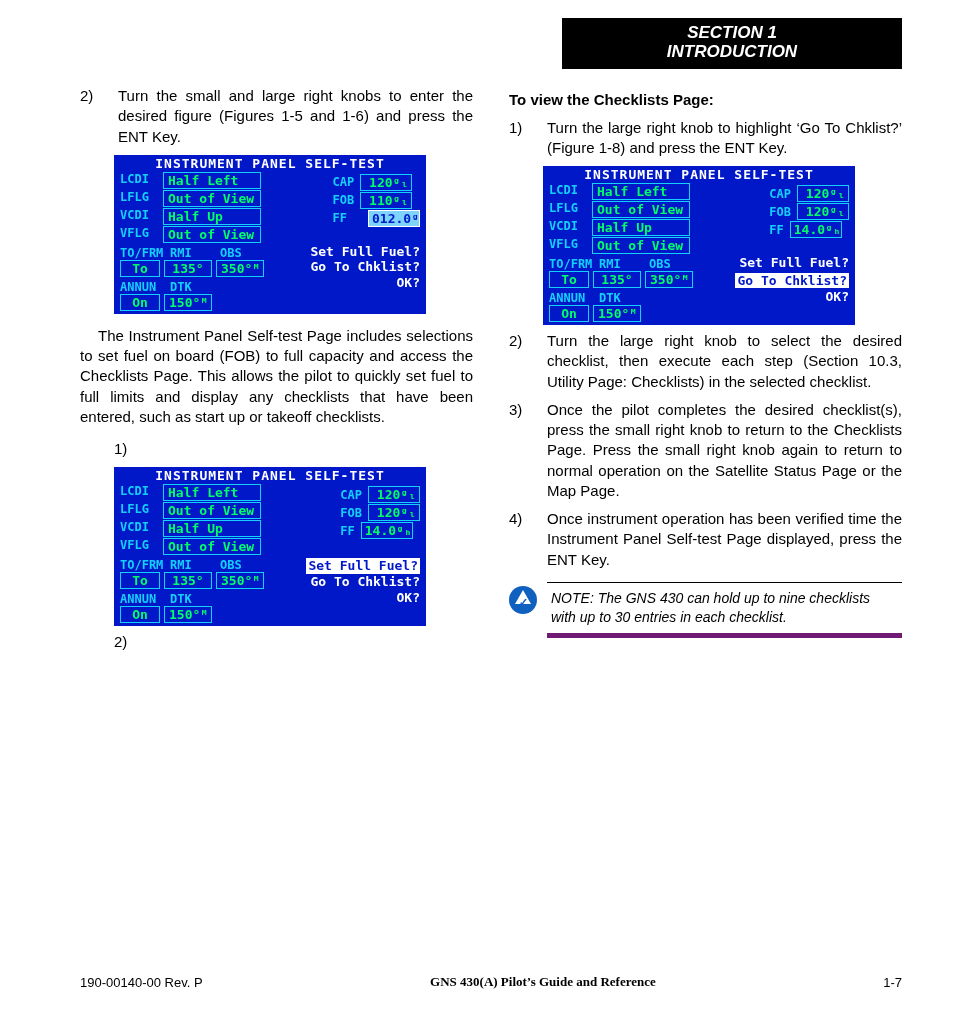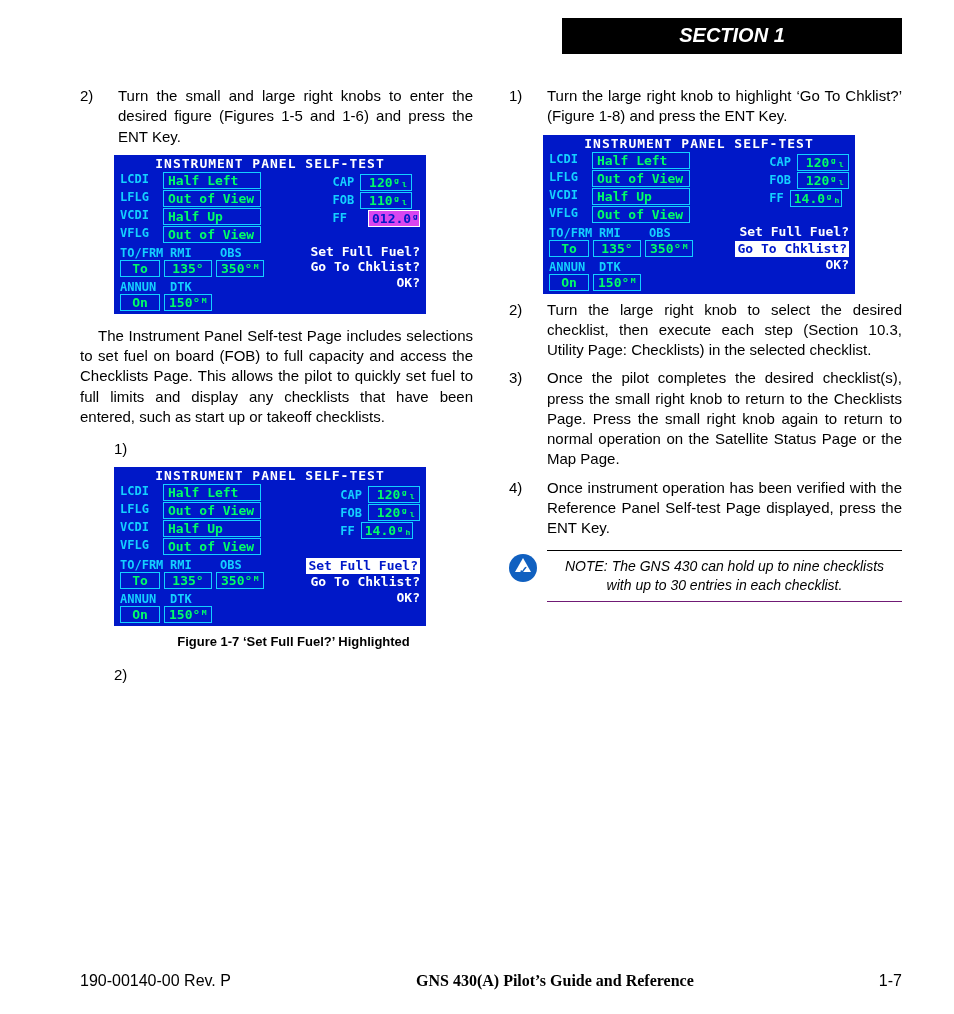--- a/index.html
+++ b/index.html
@@ -16,21 +16,21 @@
   .header-bar {
     position: absolute;
     top: 18px;
     right: 52px;
     width: 340px;
     background: #000;
     color: #fff;
     text-align: center;
     font-weight: 700;
     font-style: italic;
-    font-size: 20px;
+    font-size: 17px;
     padding: 6px 0 8px;
     line-height: 1.1;
   }
   .columns {
     position: absolute;
     top: 86px;
     left: 80px;
     right: 52px;
     display: flex;
     gap: 36px;
@@ -58,21 +58,21 @@
   }
   .panel-body { padding: 0 6px 2px 6px; position:relative; }
   .row4 { display:flex; gap:5px; }
   .lbl { color:#14d0ff; font-size:12px; font-weight:700; width:38px; }
   .lbl.sm { width:auto; }
   .vbox { border:1px solid #14d0ff; color:#00ff66; font-size:13px; font-weight:700; padding:0 4px; margin-bottom:1px; height:17px; line-height:15px; }
   .vbox.wide { width:98px; }
   .rgrid { position:absolute; right:6px; top:2px; }
   .rrow { display:flex; gap:6px; align-items:center; margin-bottom:1px; }
   .rnum { border:1px solid #14d0ff; color:#00ff66; font-size:13px; font-weight:700; padding:0 3px; height:17px; line-height:15px; width:52px; text-align:right; }
-  .rnum.inv { background:#d946ef; color:#0018c8; border-color:#fff;margin-left:15px; }
+  .rnum.inv { background:#7dd3fc; color:#0018c8; border-color:#fff;margin-left:15px; }
   .lblrow { display:flex; gap:2px; margin-top:2px; }
   .lblrow .lbl { width:48px; }
   .boxrow { display:flex; gap:4px; }
   .boxrow .vbox { text-align:center; }
   .bot { display:flex; gap:4px; }
   .bot .left { flex:1; }
   .prompts { width:132px; text-align:right; }
   .prompt { color:#fff; font-size:13px; font-weight:700; line-height:1.2; }
   .prompt.inv { background:#fff; color:#0018c8; display:inline-block; padding:0 2px; }
   .caption { font-weight:700; text-align:center; font-size:13px; margin:8px 0 16px 0; }
@@ -85,37 +85,37 @@
   }
   .note-icon::before {
     content:""; position:absolute; left:6px; top:4px;
     border-left:8px solid transparent; border-right:8px solid transparent;
     border-bottom:14px solid #fff;
   }
   .note-icon::after {
     content:"✓"; position:absolute; left:10px; top:10px; color:#1060c0; font-size:11px; font-weight:700;
   }
   .note-box {
-    border-top:1px solid #000; border-bottom:1px solid #701a75;
+    border-top:1px solid #000; border-bottom:5px solid #701a75;
     padding:6px 4px; font-style:italic; font-size:14px; line-height:1.35;
     flex:1;
-    text-align:center;
   }
   .footer {
     position:absolute; bottom:24px; left:80px; right:52px;
-    display:flex; justify-content:space-between; font-size:16px; align-items:flex-start;gap:48px;
+    display:flex; justify-content:space-between; font-size:13px; align-items:center;gap:48px;
   }
   .footer .mid { font-weight:700;font-family:Liberation Serif, serif; }
   strong.b { font-weight:400; }
 </style>
 </head>
 <body>
 
 <div class="header-bar">
   <div>SECTION 1</div>
+  <div>INTRODUCTION</div>
 </div>
 
 <div class="columns">
 
   <div class="col">
     <ol class="num">
       <li>
         <span class="n">2)</span>
         <span><span>Turn the small and large </span><strong class="b">right</strong><span> knobs to enter the desired figure (Figures 1-5 and 1-6) and press the </span><strong class="b">ENT</strong><span> Key.</span></span>
       </li>
@@ -255,31 +255,31 @@
                 </div>
             </div>
             <div class="prompts">
               <div><span class="prompt inv">Set Full Fuel?</span></div>
               <div class="prompt">Go To Chklist?</div>
               <div class="prompt">OK?</div>
             </div>
           </div>
         </div>
       </div>
-      <div class="caption">Figure 1-7  ‘Set Full Fuel?’ Highlighted</div>
     </div>
 
     <ol class="num" style="margin-left:34px">
       <li>
         <span class="n">2)</span>
       </li>
     </ol>
   </div>
 
   <div class="col">
+    <div class="subhead" style="margin-left:0">To view the Checklists Page:</div>
     <ol class="num">
       <li>
         <span class="n">1)</span>
         <span><span>Turn the large </span><strong class="b">right</strong><span> knob to highlight ‘Go To Chklist?’ (Figure 1-8) and press the </span><strong class="b">ENT</strong><span> Key.</span></span>
       </li>
     </ol>
 
     <div class="figblock">
       <div class="panel">
         <div class="panel-title">INSTRUMENT PANEL SELF-TEST</div>
@@ -351,21 +351,21 @@
       <li>
         <span class="n">2)</span>
         <span><span>Turn the large </span><strong class="b">right</strong><span> knob to select the desired checklist, then execute each step (Section 10.3, Utility Page: Checklists) in the selected checklist.</span></span>
       </li>
       <li>
         <span class="n">3)</span>
         <span><span>Once the pilot completes the desired checklist(s), press the small </span><strong class="b">right</strong><span> knob to return to the Checklists Page.  Press the small </span><strong class="b">right</strong><span> knob again to return to normal operation on the Satellite Status Page or the Map Page.</span></span>
       </li>
       <li>
         <span class="n">4)</span>
-        <span><span>Once instrument operation has been verified with the Reference Panel Self-test Page displayed, press the </span><strong class="b">ENT</strong><span> Key.</span></span>
+        <span><span>Once instrument operation has been verified time the Instrument Panel Self-test Page displayed, press the </span><strong class="b">ENT</strong><span> Key.</span></span>
       </li>
     </ol>
 
     <div class="note-wrap">
       <div class="note-icon"></div>
       <div class="note-box">NOTE:  The GNS 430 can hold up to nine checklists with up to 30 entries in each checklist.</div>
     </div>
   </div>
 </div>
 

